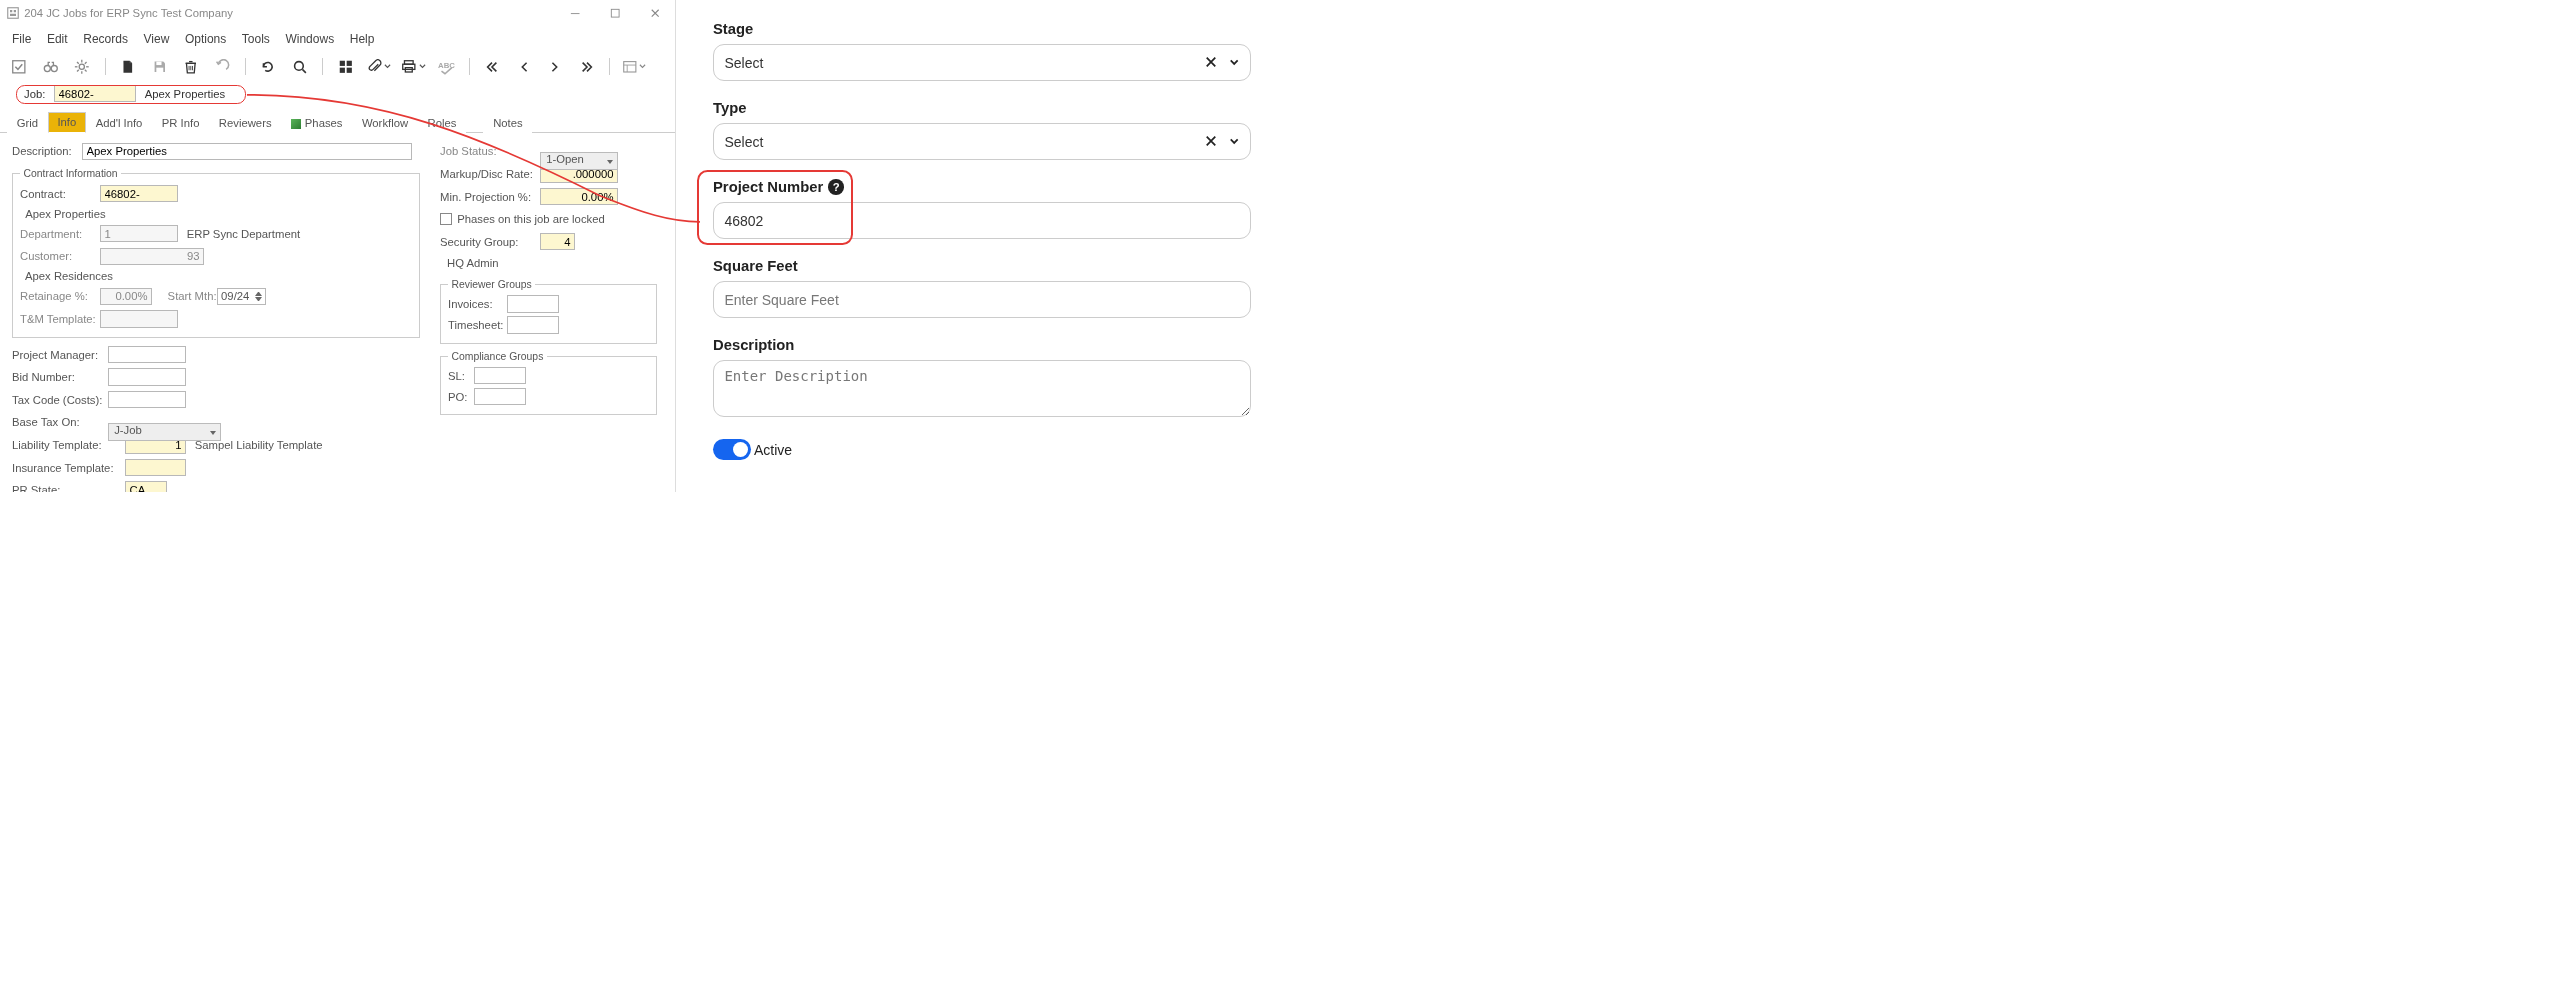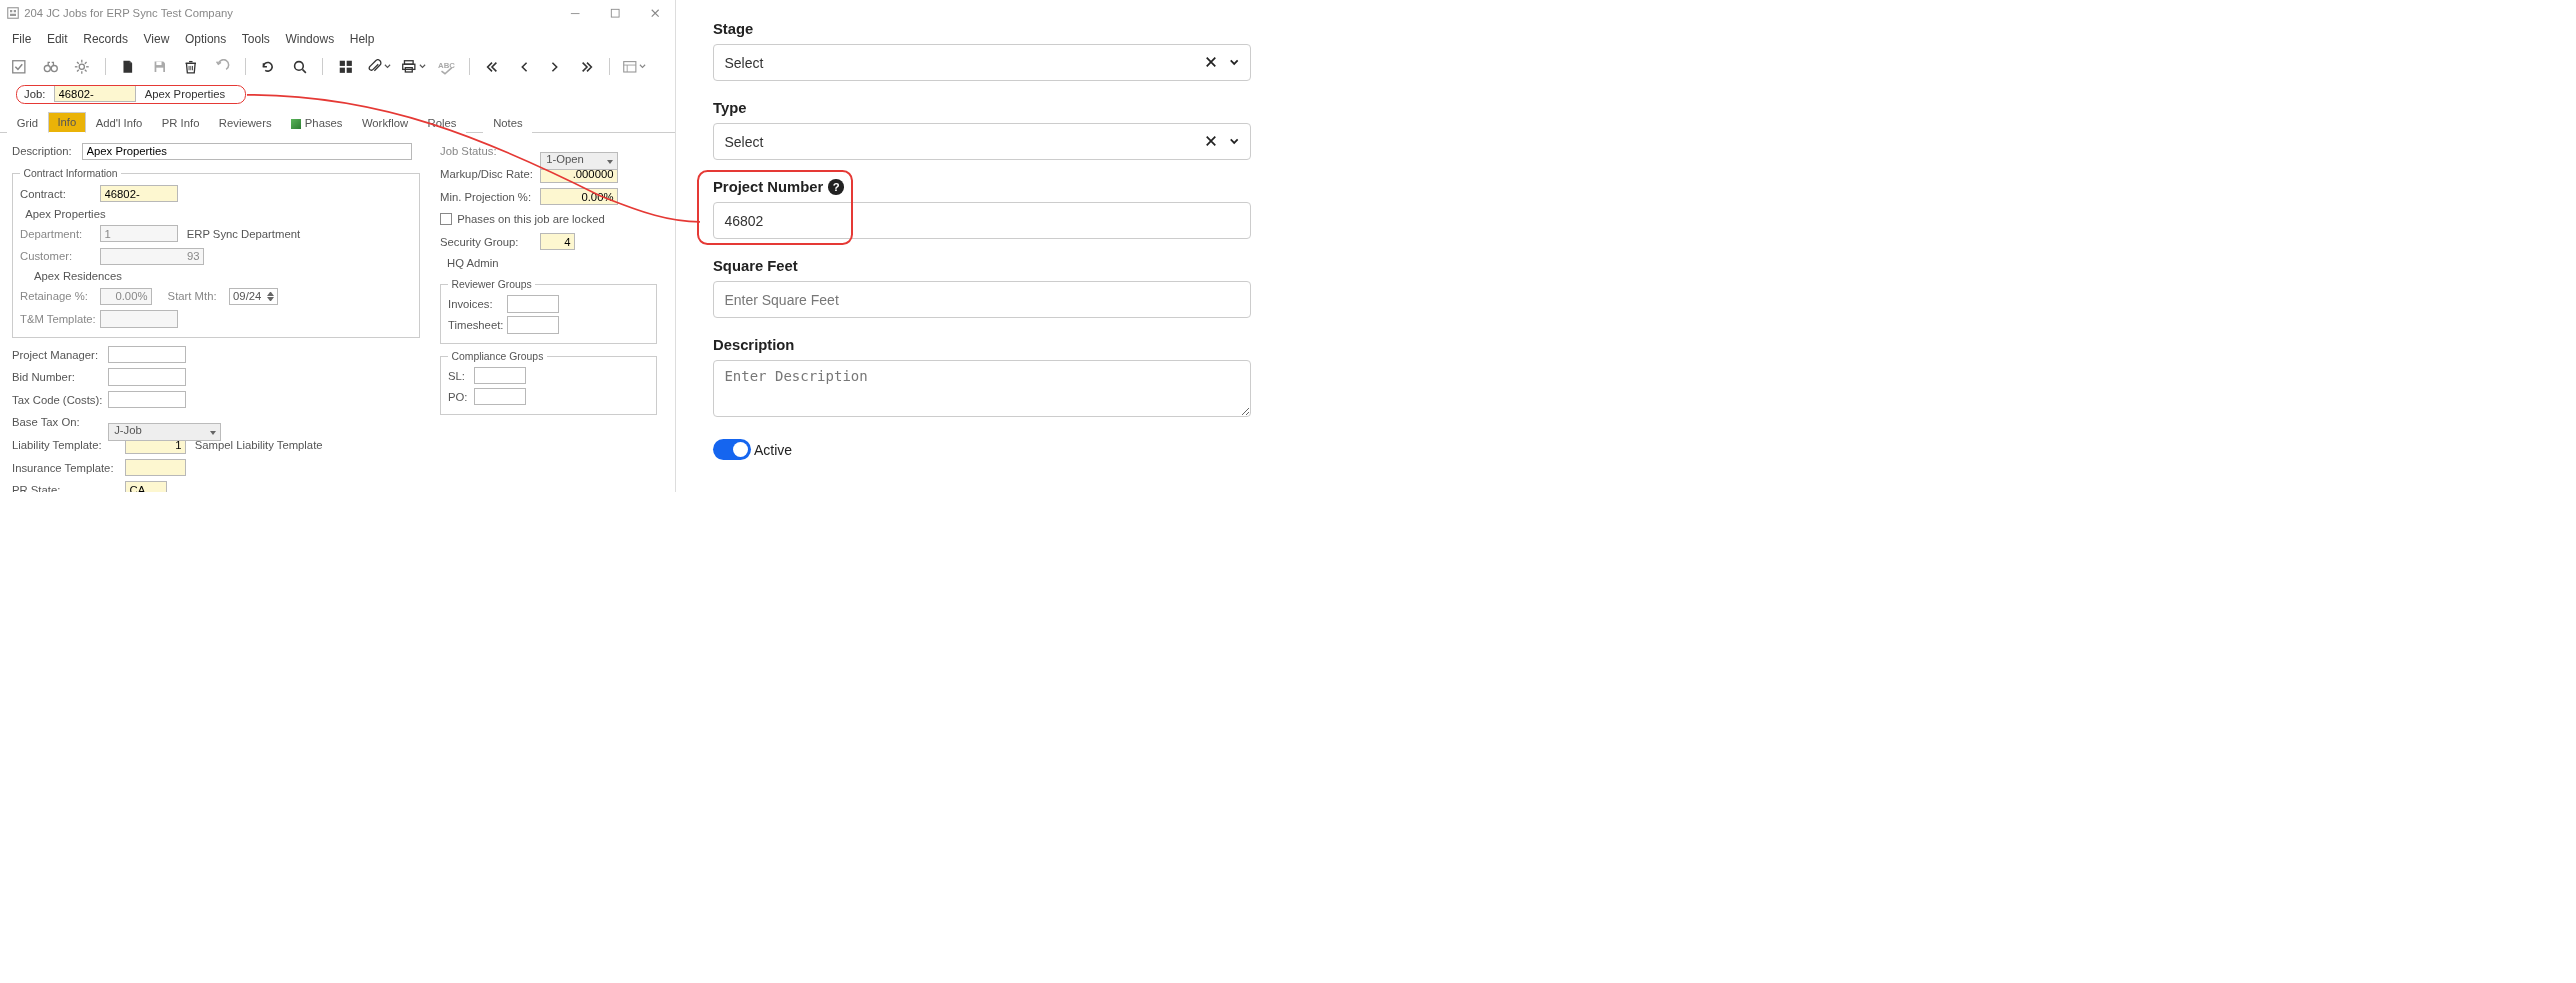--- a/index.html
+++ b/index.html
@@ -238,21 +238,21 @@
   }
   .wf-label {
     font-weight: 700;
     font-size: 14.8px;
     margin-bottom: 7px;
     display:flex; align-items:center; gap:5.2px;
   }
   .wf-select, .wf-input, .wf-textarea {
     width: 100%;
     border: 0.9px solid #ccc;
-    border-radius: 4px;
+    border-radius: 11px;
     font-size: 14px;
     padding: 7px 10.4px;
     color: #333;
     background:#fff;
   }
   .wf-select {
     display:flex; align-items:center; justify-content:space-between;
     height: 37px;
   }
   .wf-select .right {
@@ -517,27 +517,27 @@
         <div class="row">
           <span class="lbl-sm ro">Department:</span>
           <input type="text" class="ro" readonly="" style="width: 78px; background: rgb(246, 246, 246);" value="1">
           <span style="margin-left:8.7px">ERP Sync Department</span>
         </div>
         <div class="row">
           <span class="lbl-sm ro">Customer:</span>
           <input type="text" class="ro" readonly="" style="width: 104px; background: rgb(246, 246, 246); text-align: right;" value="93">
         </div>
         <div class="row" style="height:17.4px">
-          <span style="margin-left:14px">Apex Residences</span>
+          <span style="margin-left:5px">Apex Residences</span>
         </div>
         <div class="row">
           <span class="lbl-sm ro">Retainage %:</span>
           <input type="text" class="ro" readonly="" style="width: 52px; background: rgb(246, 246, 246); text-align: right;" value="0.00%">
           <span style="margin-left:15.6px" class="ro">Start Mth:</span>
-          <span class="datebox" style="margin-left:12px">
+          <span class="datebox" style="">
             <span>09/24</span>
             <span class="spin">
                 <span class="ar up"></span>
                 <span class="ar down"></span>
               </span>
           </span>
         </div>
         <div class="row">
           <span class="lbl-sm ro">T&amp;M Template:</span>
           <input type="text" class="ro" readonly="" style="width: 78px; background: rgb(246, 246, 246);">

